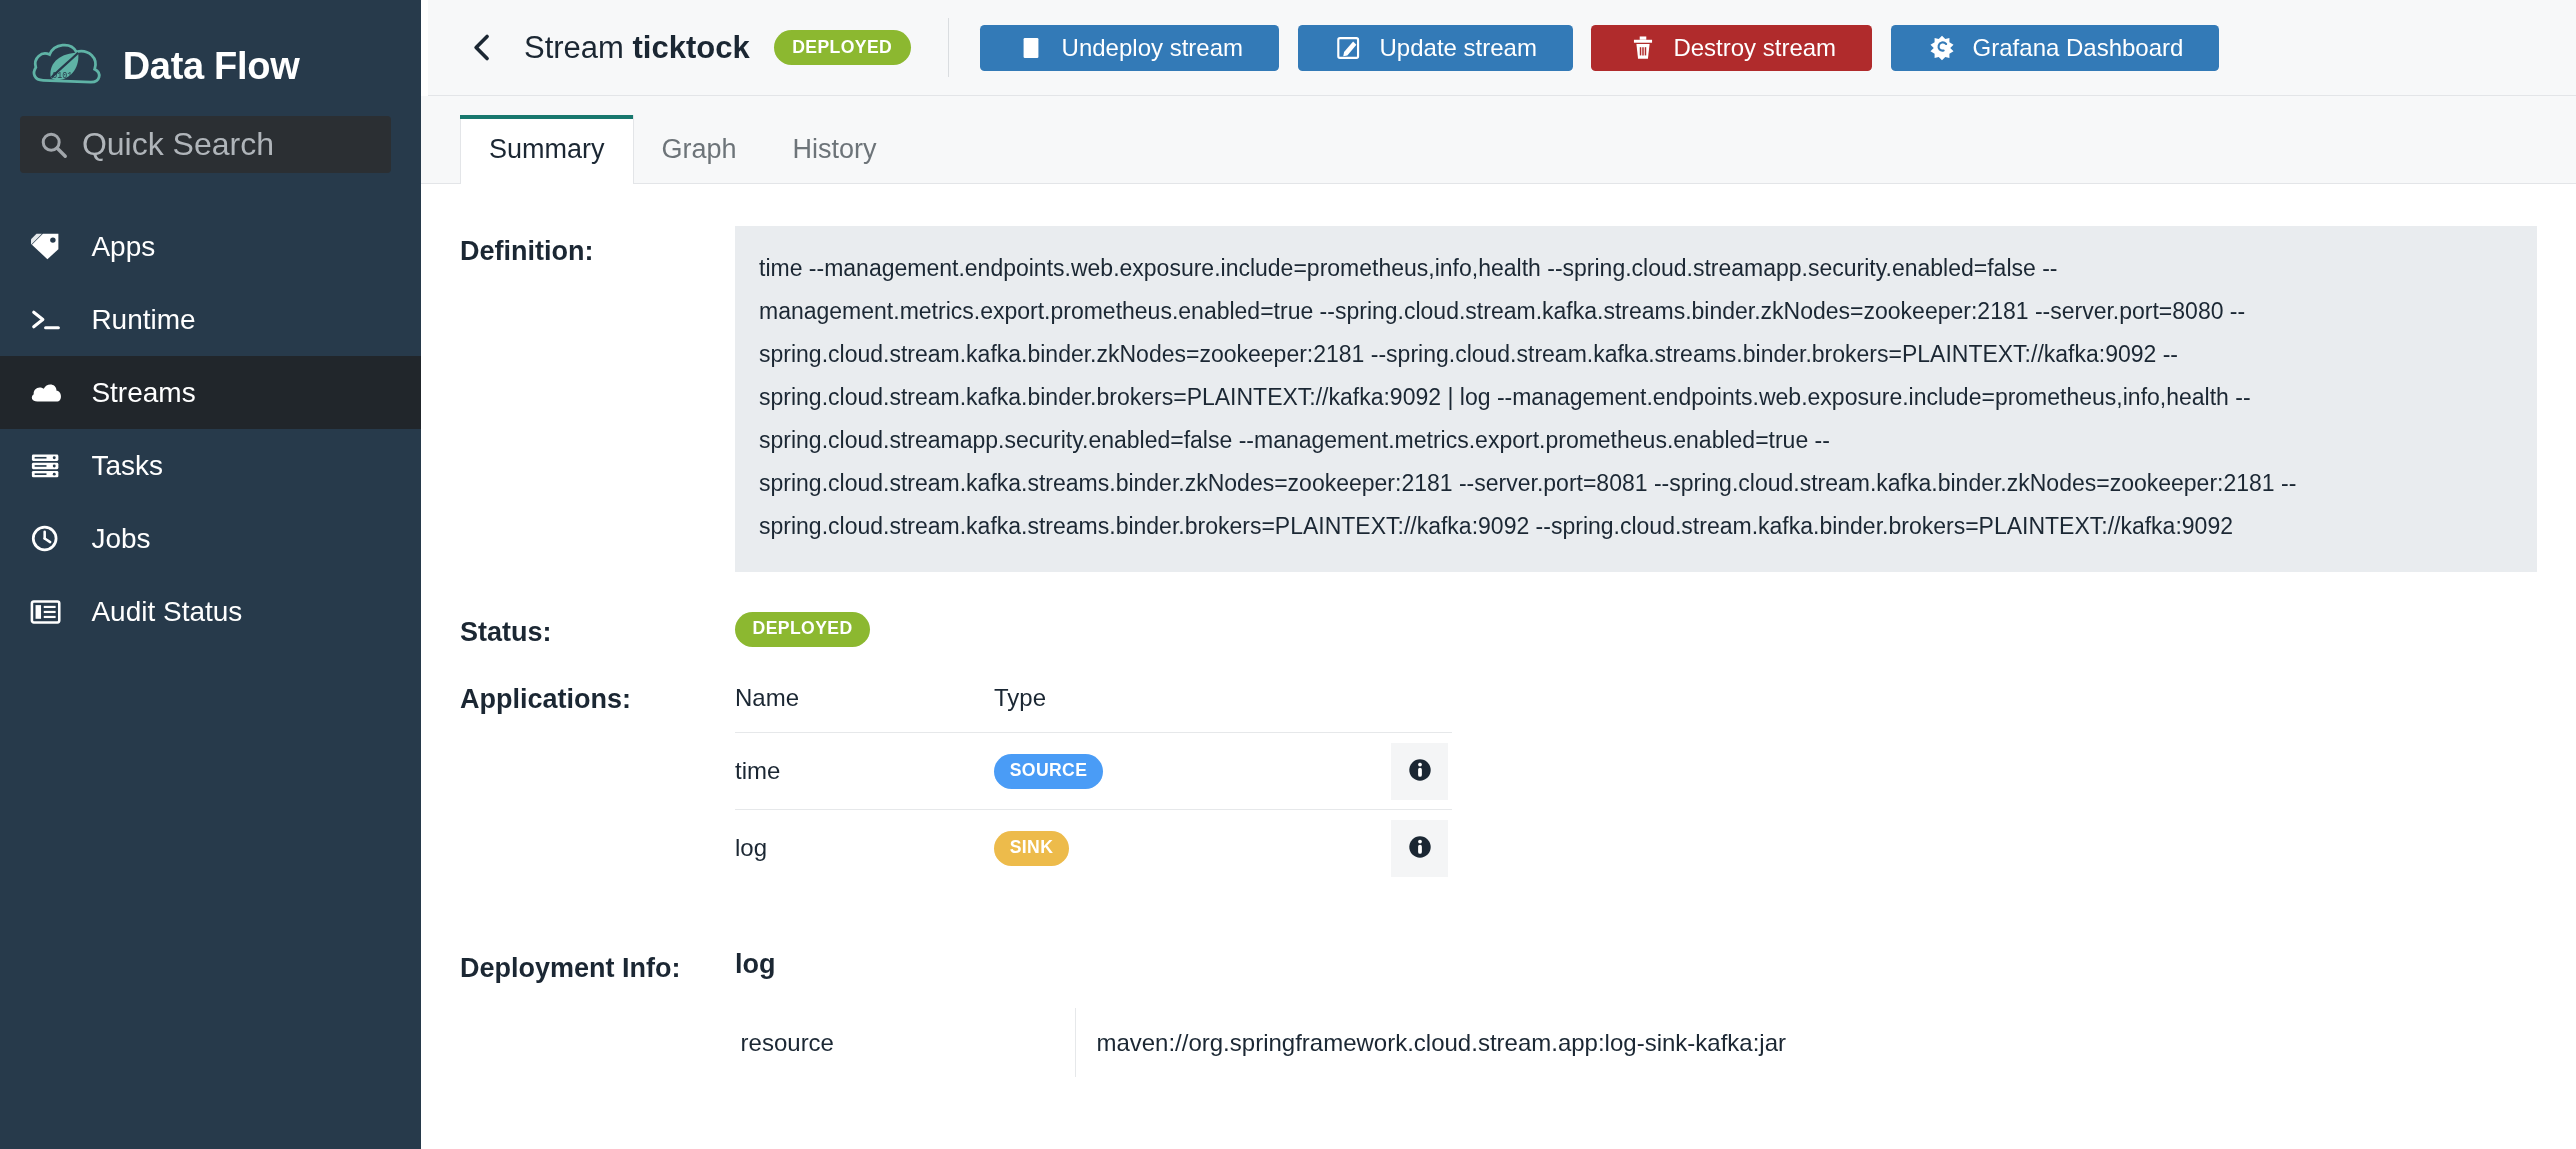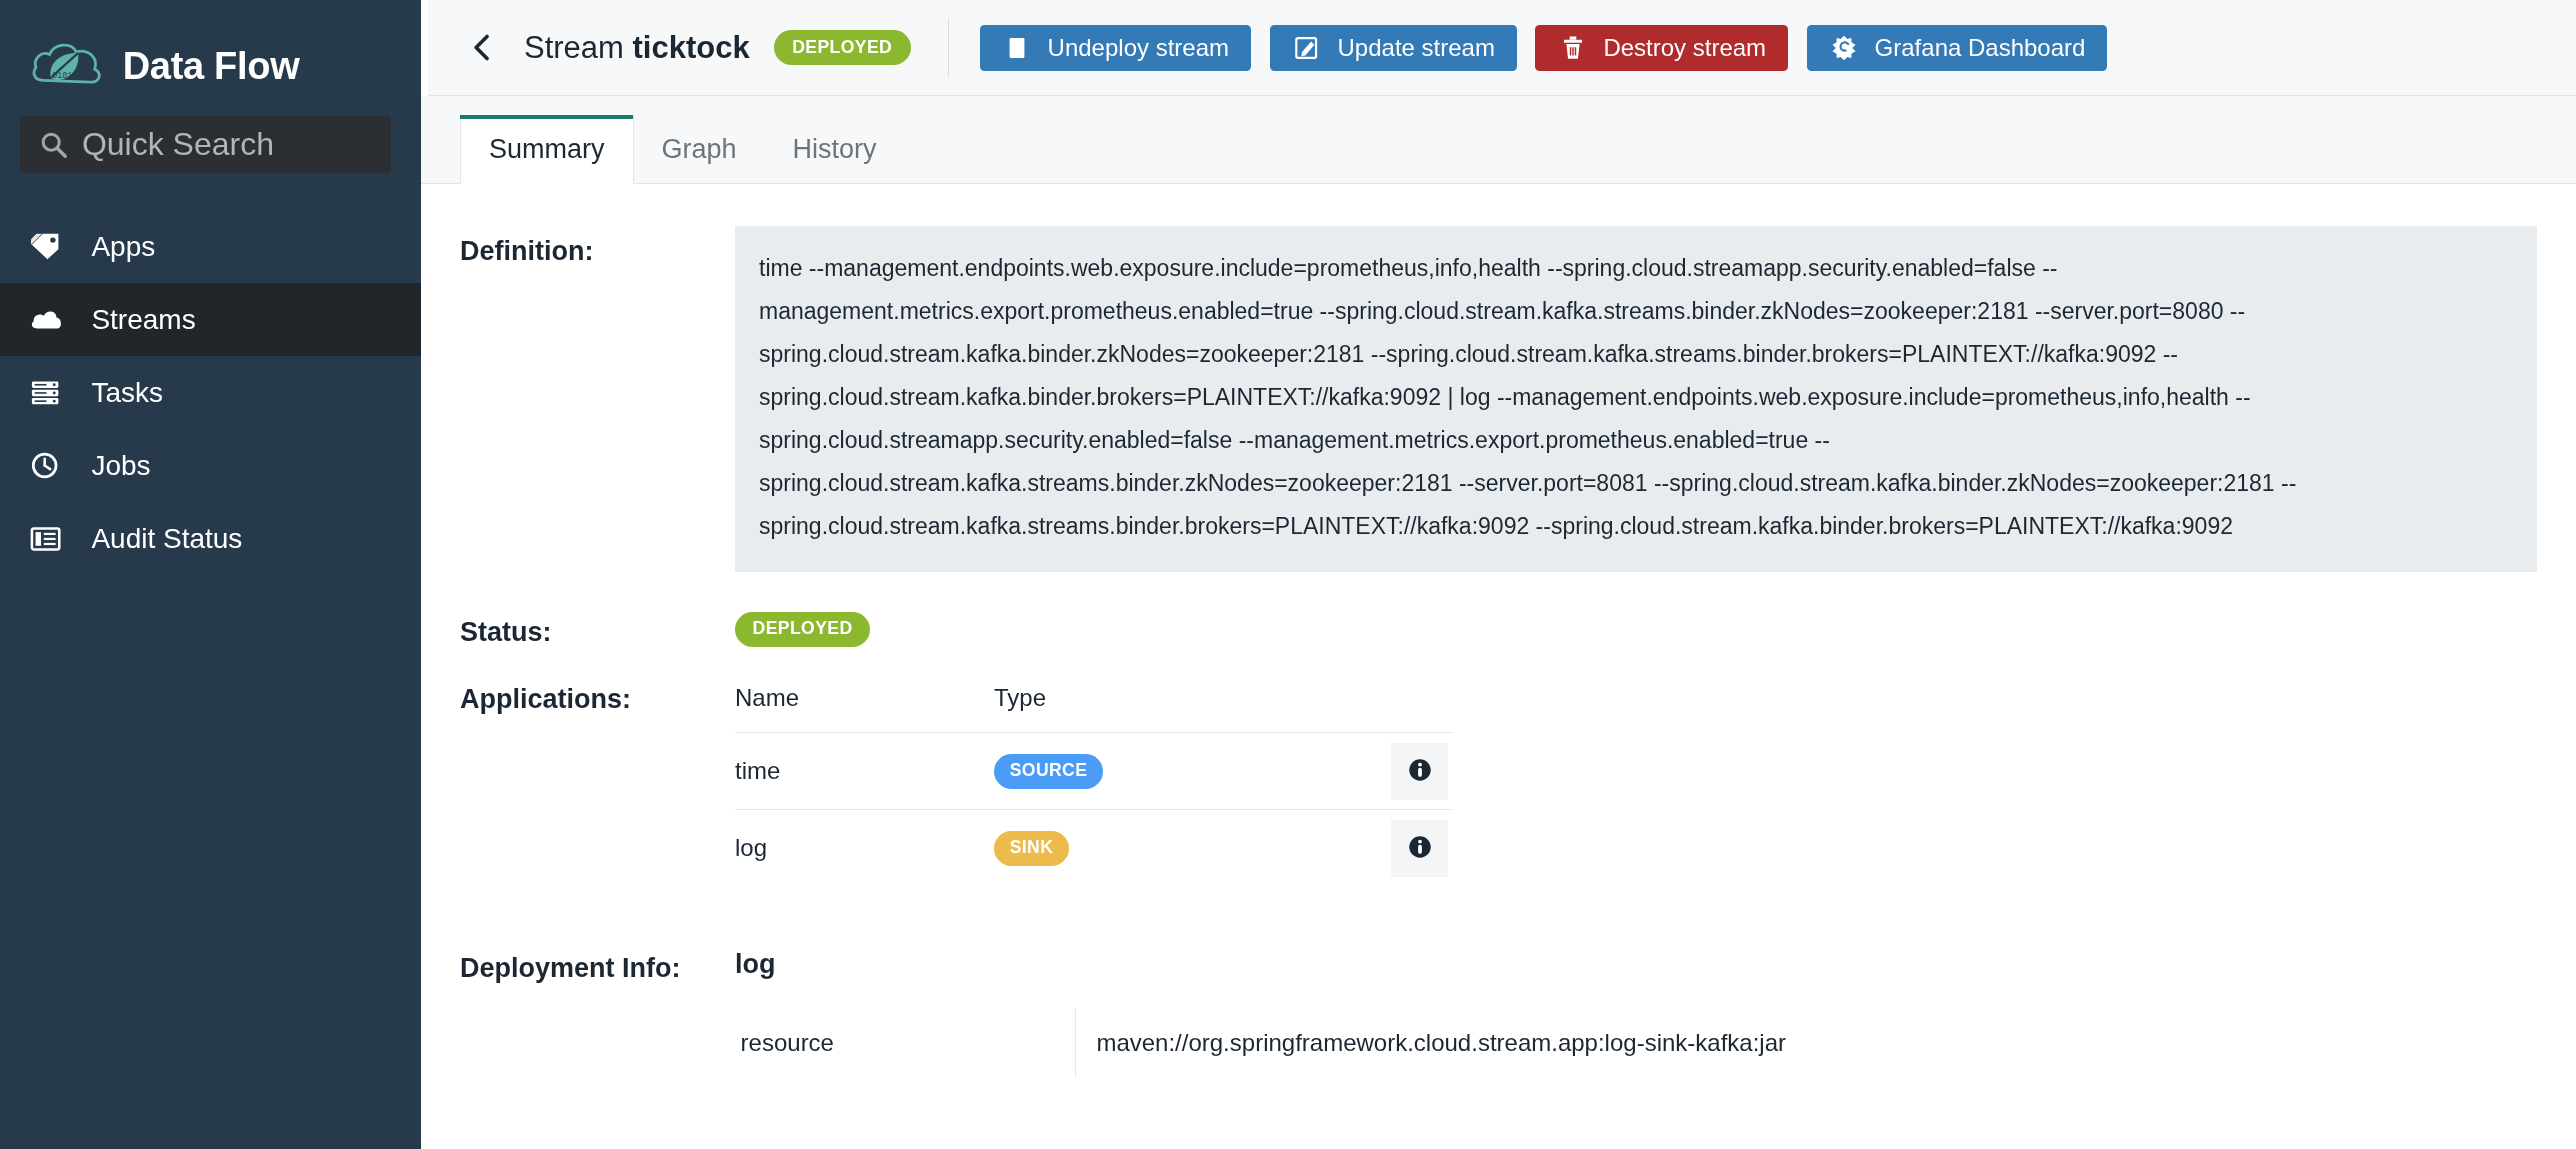--- a/index.html
+++ b/index.html
@@ -80,21 +80,21 @@
     font-size: 17.6px; font-weight: bold; letter-spacing: 0.4px;
     padding: 6.5px 18.5px 7.4px; margin-left: 24px;
     white-space: nowrap;
   }
   .tb-sep { width:0.9px; height:59px; background:#dadde0; margin: 0 31px 0 37px; }
   .btn {
     display: inline-flex; align-items: center;
     height: 46px; border: 0; border-radius: 4.6px;
     color: #fff; font-size: 24px;
     font-family: "Liberation Sans", sans-serif;
-    padding: 0 22px; margin-right: 18.5px;
+    padding: 0 36px; margin-right: 18.5px;
     cursor: pointer; white-space: nowrap;
   }
   .btn .bico { flex:0 0 31px; width:31px; height:31px; margin-right: 15px; display:flex; align-items:center; justify-content:center;}
   .btn-blue { background: #337ab7; }
   .btn-red  { background: #b02b2c; }
 
   .tabs {
     height: 88px; background: #f7f8f9;
     border-bottom: 0.9px solid #e3e5e8;
     display: flex; align-items: flex-end;
@@ -214,20 +214,29 @@
         <span class="nav-ico">
           <svg viewBox="0 0 40 34" width="37" height="31">
             <path d="M16 3 L33 3 L33 20 L21 31 L4 15 Z" fill="#ffffff"></path>
             <circle cx="27" cy="10" r="3" fill="#273a4b"></circle>
             <path d="M9 3 L15 3 L3 15 L3 9 Z" fill="#e4e8eb"></path>
           </svg>
         </span>
         <span class="nav-label">Apps</span>
       </div>
 
+      <div class="nav-item">
+        <span class="nav-ico">
+          <svg viewBox="0 0 40 34" width="37" height="31">
+            <path d="M6 9 L16 17 L6 25" fill="none" stroke="#fff" stroke-width="3.4" stroke-linecap="round" stroke-linejoin="round"></path>
+            <line x1="19" y1="26" x2="33" y2="26" stroke="#fff" stroke-width="3.4" stroke-linecap="round"></line>
+          </svg>
+        </span>
+        <span class="nav-label">Runtime</span>
+      </div>
 
       <div class="nav-item active">
         <span class="nav-ico">
           <svg viewBox="0 0 40 34" width="37" height="31">
             <path d="M10 27 C4 27 2 22 6 19 C5 13 12 9 17 13 C20 6 31 7 31 15 C37 15 38 27 31 27 Z" fill="#fff"></path>
           </svg>
         </span>
         <span class="nav-label">Streams</span>
       </div>
 

